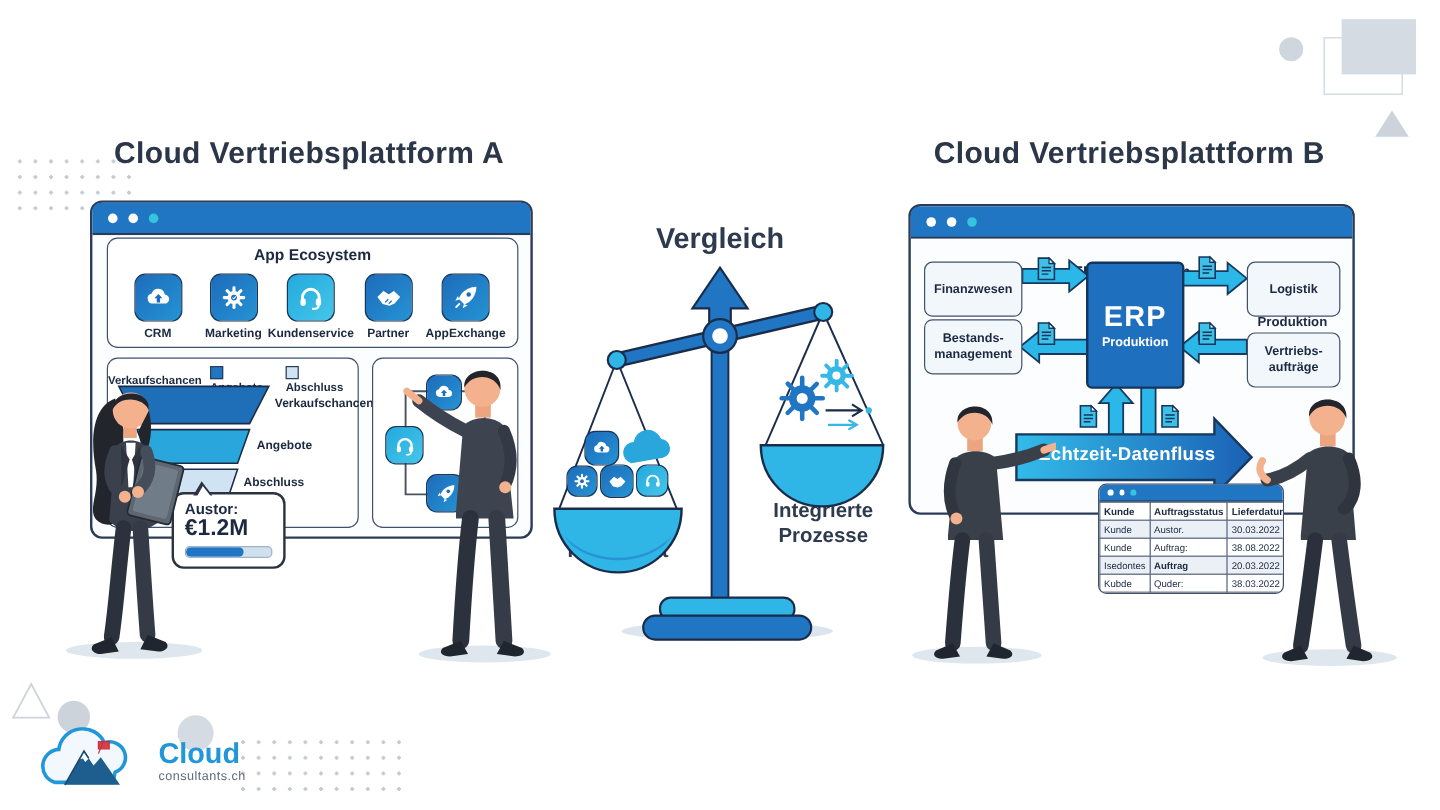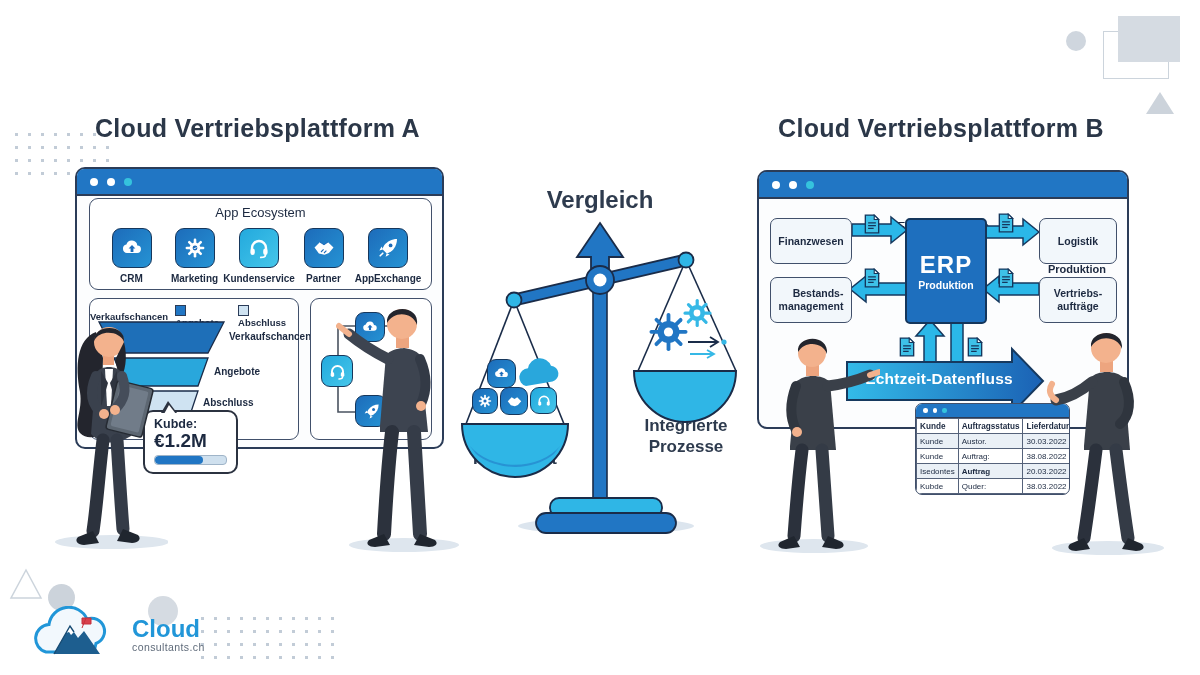--- a/index.html
+++ b/index.html
@@ -13,21 +13,21 @@
   .mid-title{position:absolute;font-size:24px;font-weight:bold;color:#2e3b4e;text-align:center;z-index:4;}
 
   
   .window{position:absolute;background:#fcfdfe;border:2px solid #2b3c58;border-radius:10px;z-index:5;}
   .win-bar{height:25px;background:#2176c4;border-bottom:2px solid #2b3c58;border-radius:7px 7px 0 0;
            display:flex;align-items:center;gap:9px;padding-left:13px;}
   .dot{width:8px;height:8px;border-radius:50%;}
   .d-w{background:#ffffff;} .d-c{background:#35c3dd;}
 
   .panel{position:absolute;background:#ffffff;border:1.6px solid #41506b;border-radius:9px;}
-  .panel-title{font-size:13px;font-weight:normal;text-align:center;color:#1c2940;margin-top:6px;}
+  .panel-title{font-size:13px;font-weight:bold;text-align:center;color:#1c2940;margin-top:6px;}
 
   
   .apps{display:flex;justify-content:space-between;padding:8px 10px 0 10px;}
   .app{display:flex;flex-direction:column;align-items:center;width:66px;}
   .appicon{width:38px;height:38px;border-radius:9px;display:flex;align-items:center;justify-content:center;
            background:linear-gradient(135deg,#1d6cba,#2593d4);border:1.6px solid #16375c;}
   .appicon.cyan{background:linear-gradient(135deg,#23a9dd,#45c6ea);}
   .appicon svg{width:24px;height:24px;}
   .app-label{font-size:10px;font-weight:bold;margin-top:5px;white-space:nowrap;color:#1c2940;}
 
@@ -223,21 +223,21 @@
             <circle cx="14.6" cy="9.4" r="1.9" fill="#1d6cba"></circle>
             <path d="M6.8 13.6l-3.4 1 2.2-4zM10.6 17.4l-1 3.4 4-2.2z" fill="#fff"></path>
           </svg>
       </div>
     </div>
   </div>
 
   <div class="bubble">
     <div class="tail"></div>
     <div class="tail2"></div>
-    <div class="bubble-label">Kubde:</div>
+    <div class="bubble-label">Austor:</div>
     <div class="bubble-value">€1.2M</div>
     <div class="progress">
         <div class="fill"></div>
       </div>
   </div>
 
   <svg class="person" style="left:50px;top:312px;" width="118" height="240" viewBox="0 0 118 240">
     <ellipse cx="62" cy="230" rx="57" ry="7" fill="#dee6ee"></ellipse>
     <path d="M46 20 C27 27 25 54 30 80 C33 99 23 112 30 121 C38 129 51 125 51 116 L53 46 Z" fill="#23252d"></path>
     <rect x="53" y="40" width="11" height="13" fill="#eda57f"></rect>
@@ -396,21 +396,21 @@
       <polygon points="224,54 264,54 264,47 280,60 264,73 264,66 224,66" fill="#2bb7e8" stroke="#16395f" stroke-width="1.5"></polygon>
       <polygon points="148,111 107,111 107,104 91,117 107,130 107,123 148,123" fill="#2bb7e8" stroke="#16395f" stroke-width="1.5"></polygon>
       <polygon points="280,111 240,111 240,104 224,117 240,130 240,123 280,123" fill="#2bb7e8" stroke="#16395f" stroke-width="1.5"></polygon>
       <rect x="192" y="148" width="12" height="56" fill="#2bb7e8" stroke="#16395f" stroke-width="1.5"></rect>
       <polygon points="165,205 165,164 157,164 171,148 185,164 177,164 177,205" fill="#2bb7e8" stroke="#16395f" stroke-width="1.5"></polygon>
       <polygon points="88,190 253,190 253,177 284,209 253,241 253,228 88,228" fill="url(#flowgrad)" stroke="#16395f" stroke-width="2"></polygon>
     </svg>
 
     <div class="mod-box" style="left:11px;top:46px;width:80px;height:44px;">Finanzwesen</div>
     <div class="mod-box" style="left:280px;top:46px;width:76px;height:44px;">Logistik</div>
-    <div class="mod-box pre" style="left:11px;top:105px;width:80px;height:44px;line-height:1.2;text-align:right;">Bestands-
+    <div class="mod-box pre" style="left:11px;top:94px;width:80px;height:44px;line-height:1.2;">Bestands-
 management</div>
     <div class="caption" style="left:280px;top:91px;width:76px;">Produktion</div>
     <div class="mod-box pre" style="left:280px;top:105px;width:76px;height:44px;line-height:1.2;">Vertriebs-
 aufträge</div>
 
     <div class="erp-core" style="left:146px;top:46px;width:78px;height:102px;">
       <div class="t">ERP</div>
       <div class="s">Produktion</div>
     </div>
 

